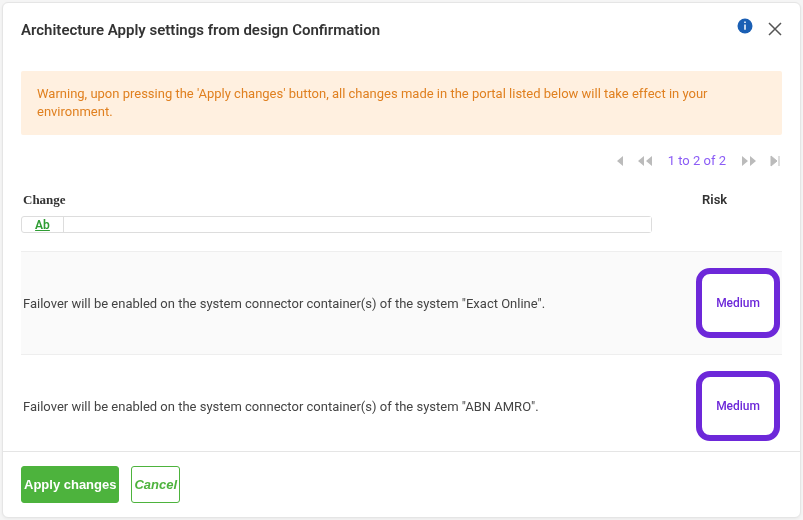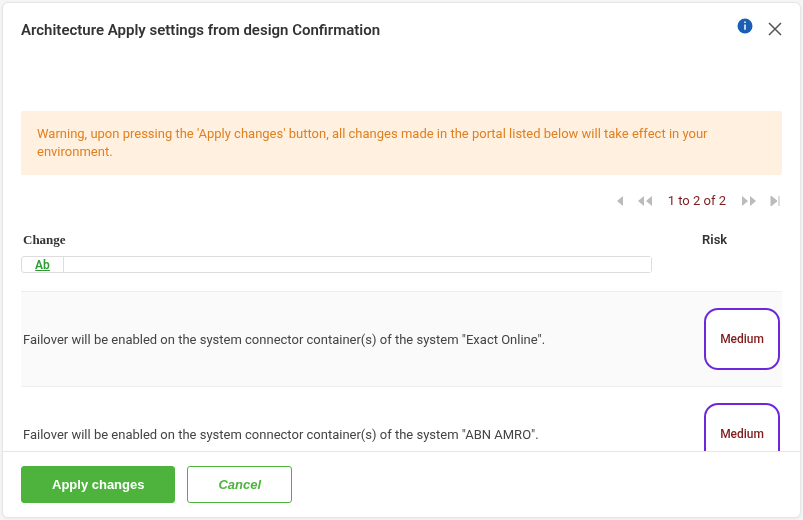--- a/index.html
+++ b/index.html
@@ -55,33 +55,32 @@
     overflow: hidden;
   }
   .warning {
     background: #fff0e0;
     color: #e08020;
     padding: 14px 16px;
     font-size: 13px;
     border-radius: 2px;
     line-height: 1.4;
     margin-bottom: 18px;
-    margin-top: 40px;
   }
   .pager {
     display: flex;
     align-items: center;
     justify-content: flex-end;
     gap: 10px;
     color: #999;
     font-size: 13px;
     margin-bottom: 20px;
   }
   .pager-text {
-    color: #7f1d1d;
+    color: #8b5cf6;
     margin: 0 4px;
   }
   .pager svg { display: block; }
   .pager .nav-btn {
     cursor: pointer;
     display: inline-flex;
   }
   .col-headers {
     display: flex;
     padding: 4px 0 8px 0;
@@ -141,38 +140,38 @@
   }
   .row:nth-child(odd) { background: #fafafa; }
   .row:nth-child(even) { background: #fff; }
   .row-text {
     flex: 1;
     font-size: 13px;
     color: #444;
     padding-right: 12px;
   }
   .risk-badge {
-    border: 2px solid #6d28d9;
-    color: #7f1d1d;
+    border: 6px solid #6d28d9;
+    color: #6d28d9;
     background: #fff;
     border-radius: 14px;
     padding: 22px 14px;
     font-size: 12px;
     font-weight: 500;
   }
   .dialog-footer {
     border-top: 1px solid #e5e5e5;
     padding: 14px 18px;
     display: flex;
     gap: 12px;
   }
   .btn {
     font-size: 13px;
     font-weight: 600;
-    padding: 10px 30px;
+    padding: 10px 2px;
     border-radius: 3px;
     cursor: pointer;
   }
   .btn-primary {
     background: #4db33d;
     color: #fff;
     border: 1px solid #4db33d;
   }
   .btn-secondary {
     background: #fff;

